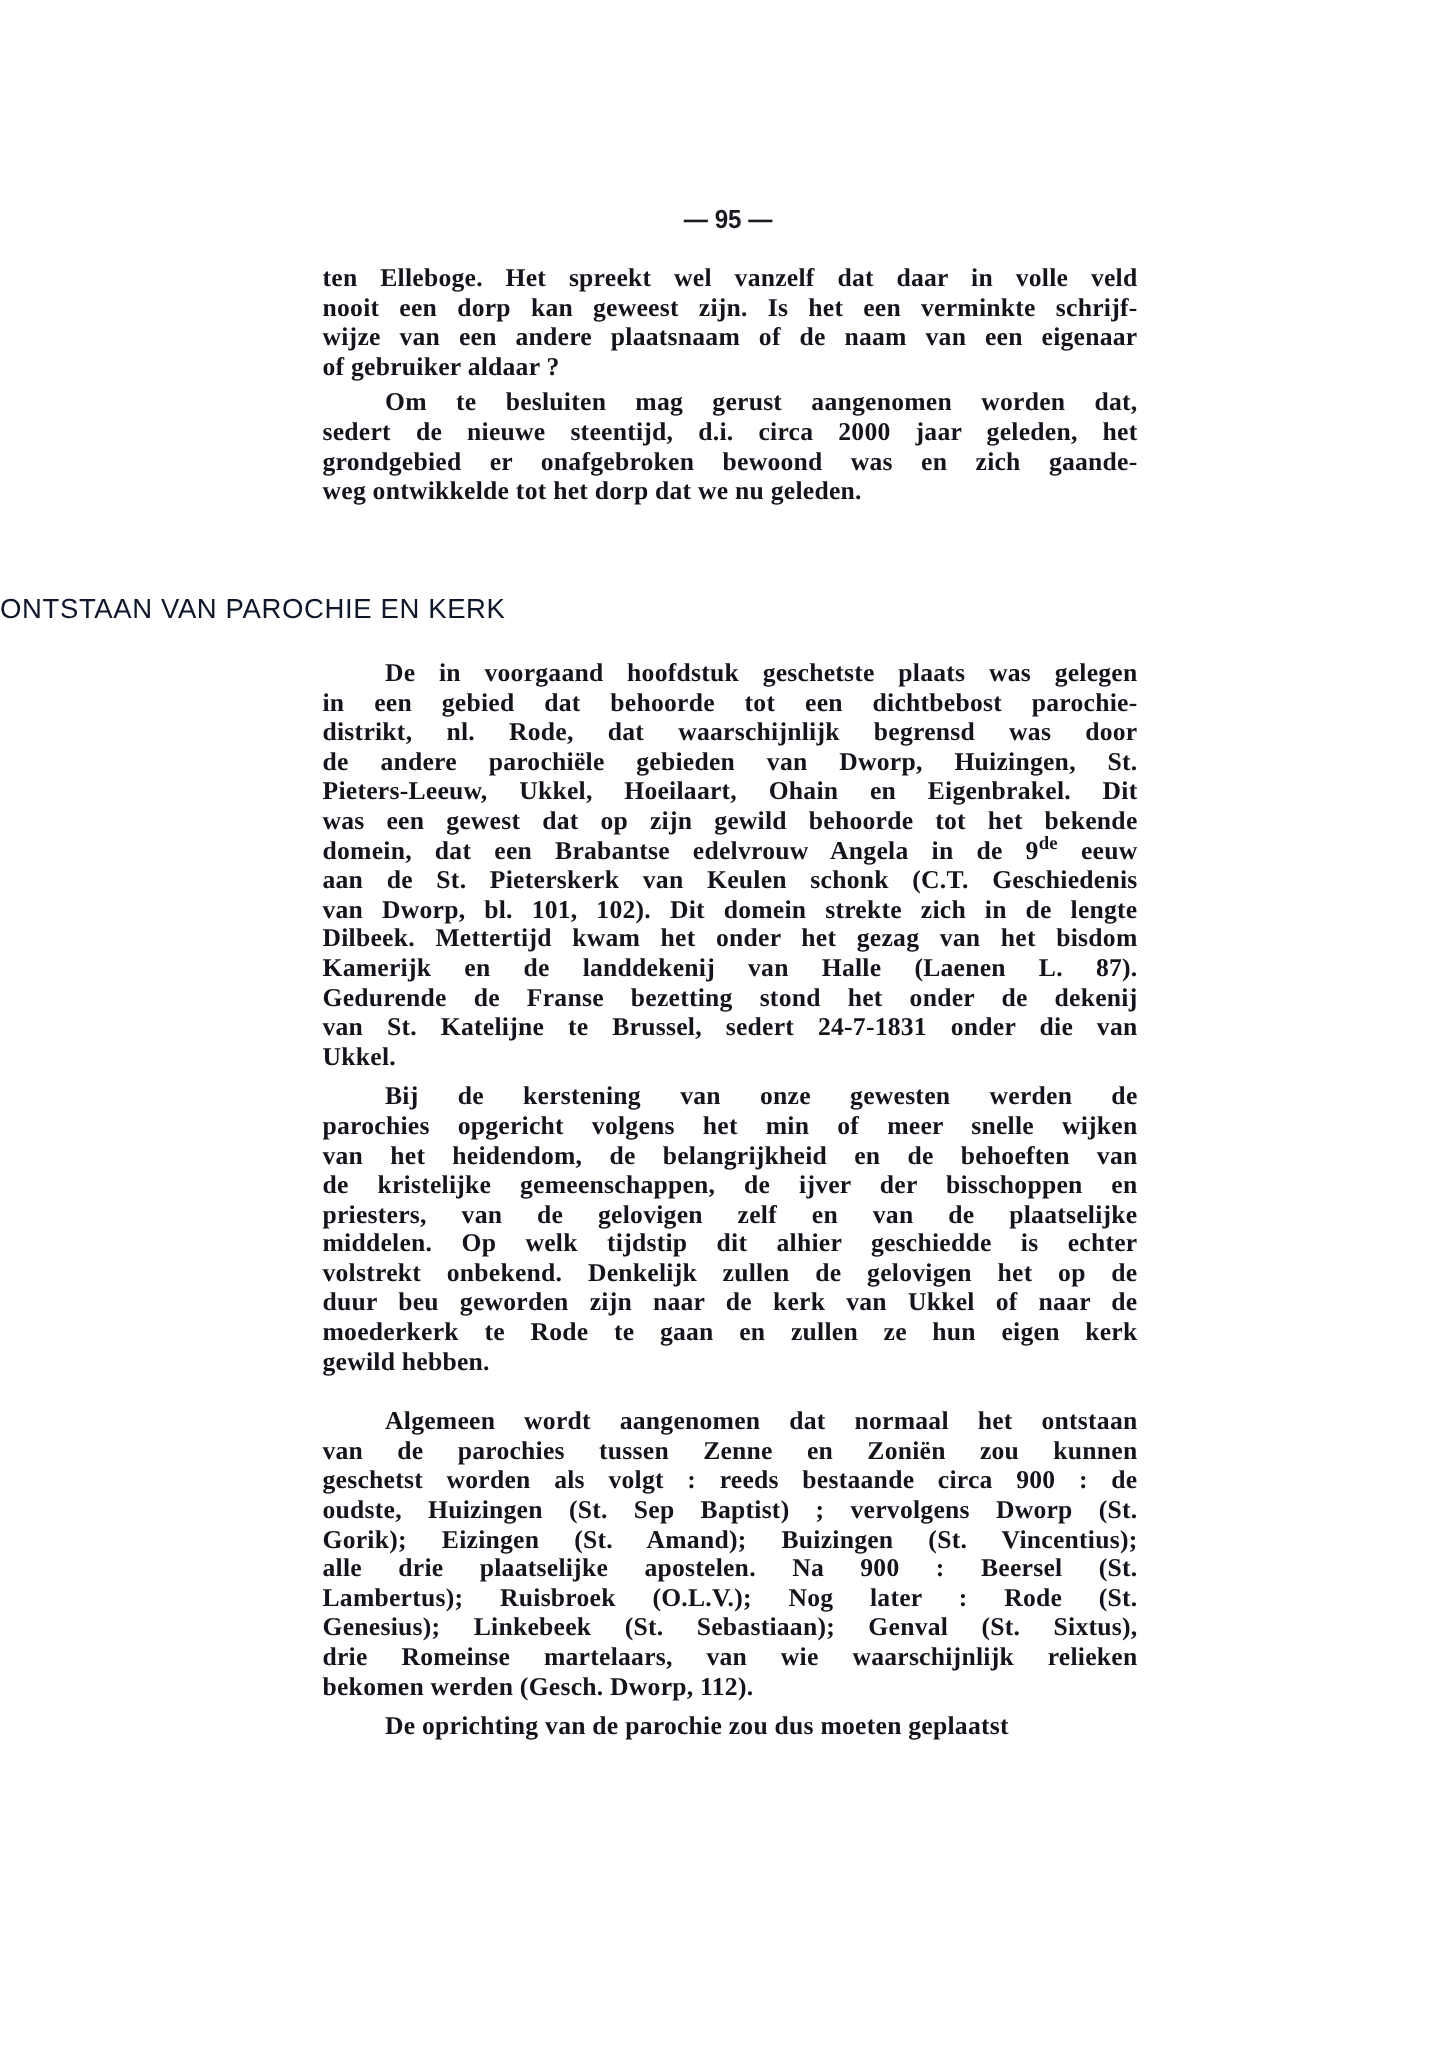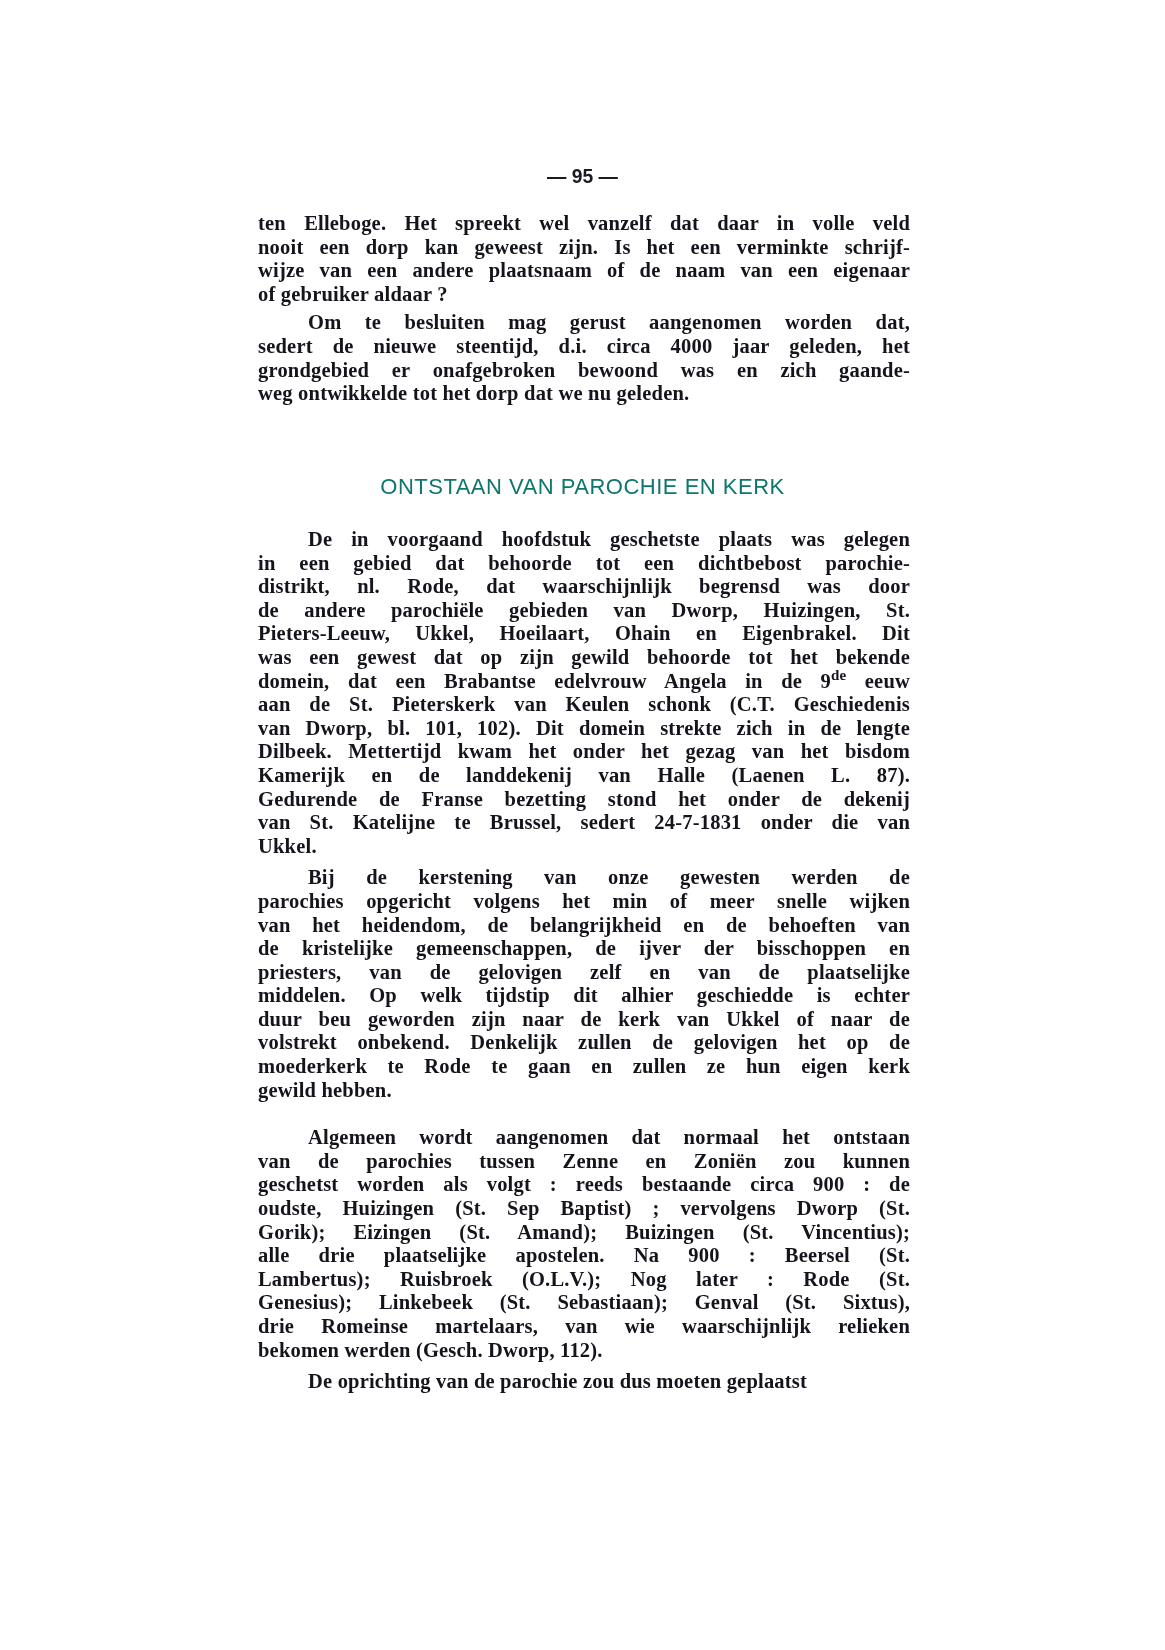--- a/index.html
+++ b/index.html
@@ -17,43 +17,43 @@
     position: absolute; left: 258px; width: 652px;
     font-family: "Liberation Sans", sans-serif; font-size: 20.5px; line-height: 23.6px;
     color: #14141c; text-align: justify; font-weight: bold;
     letter-spacing: 0.2px;
   }
   .text-block p { margin: 0; font-family: Liberation Serif, serif; }
   .line { display: block; text-align: justify; text-align-last: justify; white-space: nowrap; }
   .line.last { text-align-last: left; }
   .block1 { top: 196px; }
   .heading {
-    position: absolute; top: 458px; left: 0; width: 1165px; text-align: center;
-    font-family: "Liberation Sans", sans-serif; font-size: 22px; color: #0f766e;
+    position: absolute; top: 458px; left: 0; width: 1165px; 
+    font-family: "Liberation Sans", sans-serif; font-size: 22px; color: #0f172a;
     letter-spacing: 0.5px; font-weight: normal;
   }
   .block2 { top: 512px; }
   sup { font-size: 15px; vertical-align: 8px; line-height: 0; }
 </style>
 </head>
 <body>
 
 <div class="page">
   <div class="page-number">— 95 —</div>
 
   <div class="text-block block1" id="block1">
       <p>
         <span class="line">ten Elleboge. Het spreekt wel vanzelf dat daar in volle veld</span>
         <span class="line">nooit een dorp kan geweest zijn. Is het een verminkte schrijf-</span>
         <span class="line">wijze van een andere plaatsnaam of de naam van een eigenaar</span>
         <span class="line last">of gebruiker aldaar ?</span>
       </p>
       <p style="margin-top: 5px;">
         <span class="line" style="padding-left: 50px;">Om te besluiten mag gerust aangenomen worden dat,</span>
-        <span class="line">sedert de nieuwe steentijd, d.i. circa 4000 jaar geleden, het</span>
+        <span class="line">sedert de nieuwe steentijd, d.i. circa 2000 jaar geleden, het</span>
         <span class="line">grondgebied er onafgebroken bewoond was en zich gaande-</span>
         <span class="line last">weg ontwikkelde tot het dorp dat we nu geleden.</span>
       </p>
     </div>
 
   <div class="heading">ONTSTAAN VAN PAROCHIE EN KERK</div>
 
   <div class="text-block block2" id="block2">
       <p>
         <span class="line" style="padding-left: 50px;">De in voorgaand hoofdstuk geschetste plaats was gelegen</span>
@@ -71,22 +71,22 @@
         <span class="line">van St. Katelijne te Brussel, sedert 24-7-1831 onder die van</span>
         <span class="line last">Ukkel.</span>
       </p>
       <p style="margin-top: 8px;">
         <span class="line" style="padding-left: 50px;">Bij de kerstening van onze gewesten werden de</span>
         <span class="line">parochies opgericht volgens het min of meer snelle wijken</span>
         <span class="line">van het heidendom, de belangrijkheid en de behoeften van</span>
         <span class="line">de kristelijke gemeenschappen, de ijver der bisschoppen en</span>
         <span class="line">priesters, van de gelovigen zelf en van de plaatselijke</span>
         <span class="line">middelen. Op welk tijdstip dit alhier geschiedde is echter</span>
+        <span class="line">volstrekt onbekend. Denkelijk zullen de gelovigen het op de</span>
         <span class="line">duur beu geworden zijn naar de kerk van Ukkel of naar de</span>
-        <span class="line">volstrekt onbekend. Denkelijk zullen de gelovigen het op de</span>
         <span class="line">moederkerk te Rode te gaan en zullen ze hun eigen kerk</span>
         <span class="line last">gewild hebben.</span>
       </p>
       <p style="margin-top: 24px;">
         <span class="line" style="padding-left: 50px;">Algemeen wordt aangenomen dat normaal het ontstaan</span>
         <span class="line">van de parochies tussen Zenne en Zoniën zou kunnen</span>
         <span class="line">geschetst worden als volgt : reeds bestaande circa 900 : de</span>
         <span class="line">oudste, Huizingen (St. Sep Baptist) ; vervolgens Dworp (St.</span>
         <span class="line">Gorik); Eizingen (St. Amand); Buizingen (St. Vincentius);</span>
         <span class="line">alle drie plaatselijke apostelen. Na 900 : Beersel (St.</span>

